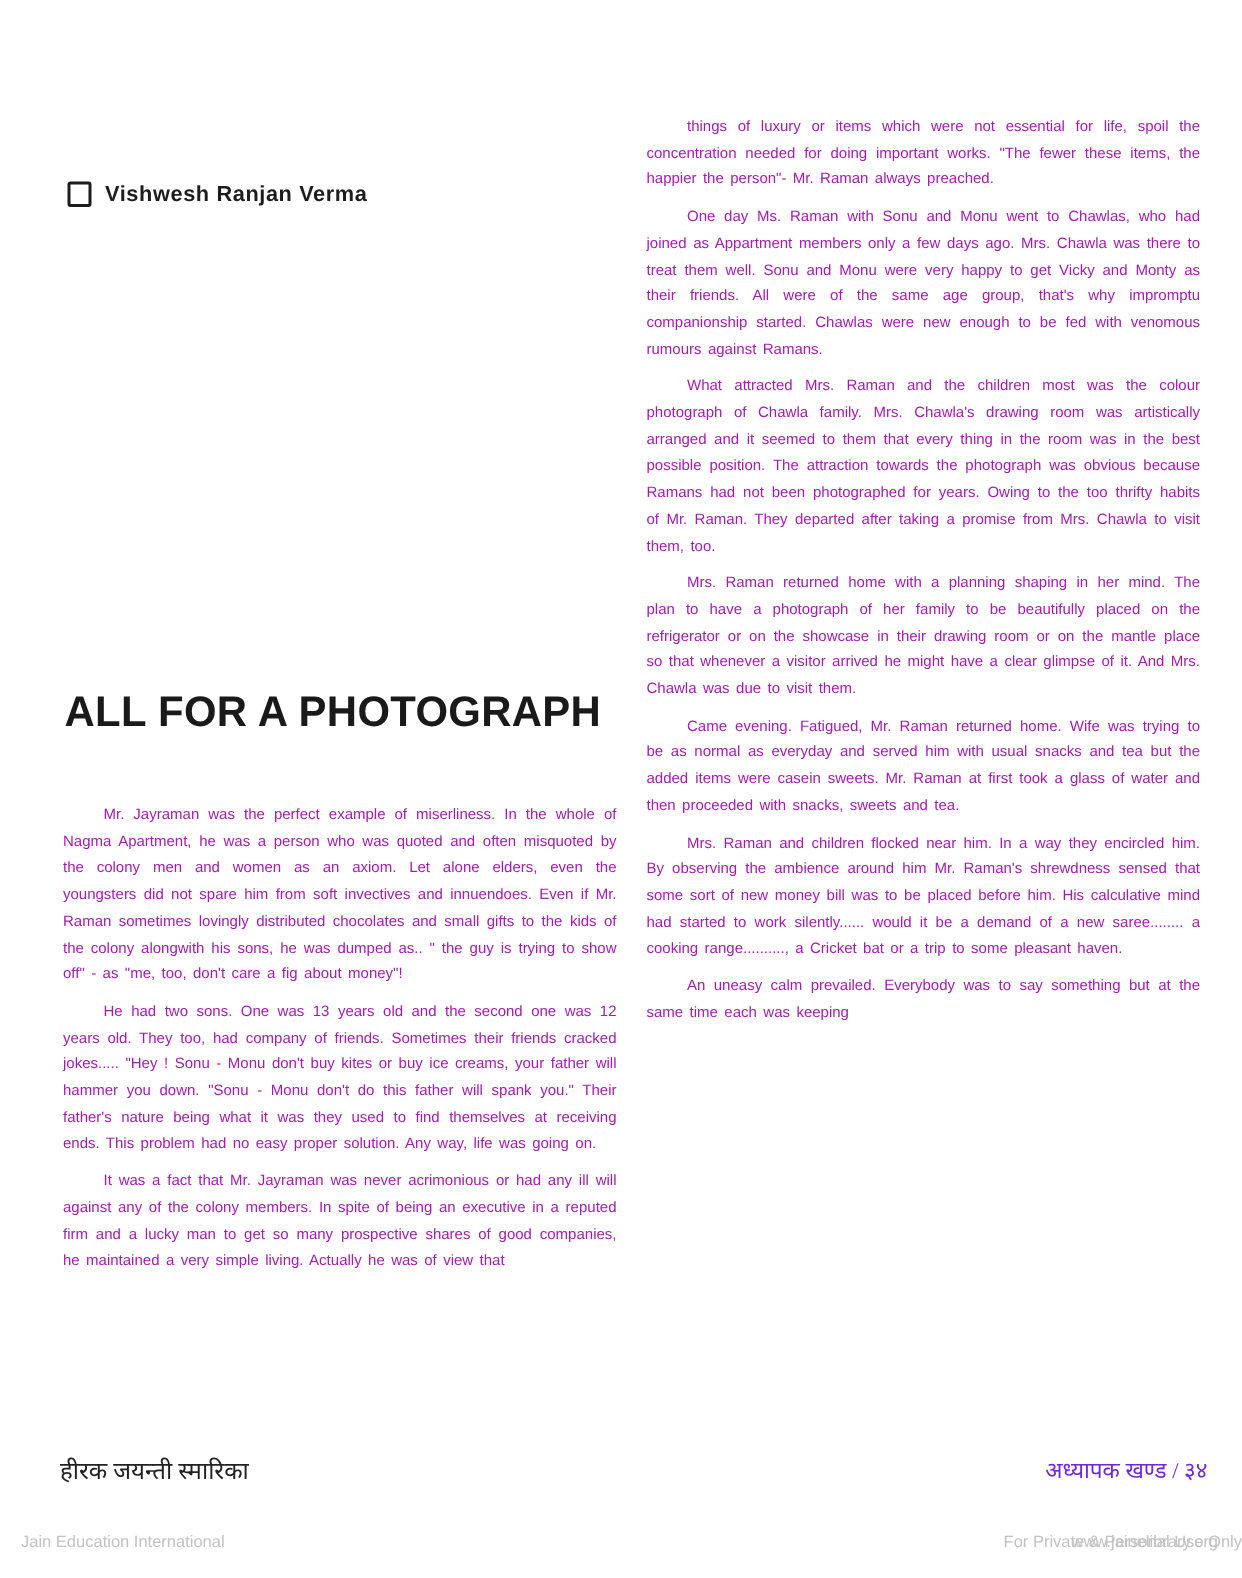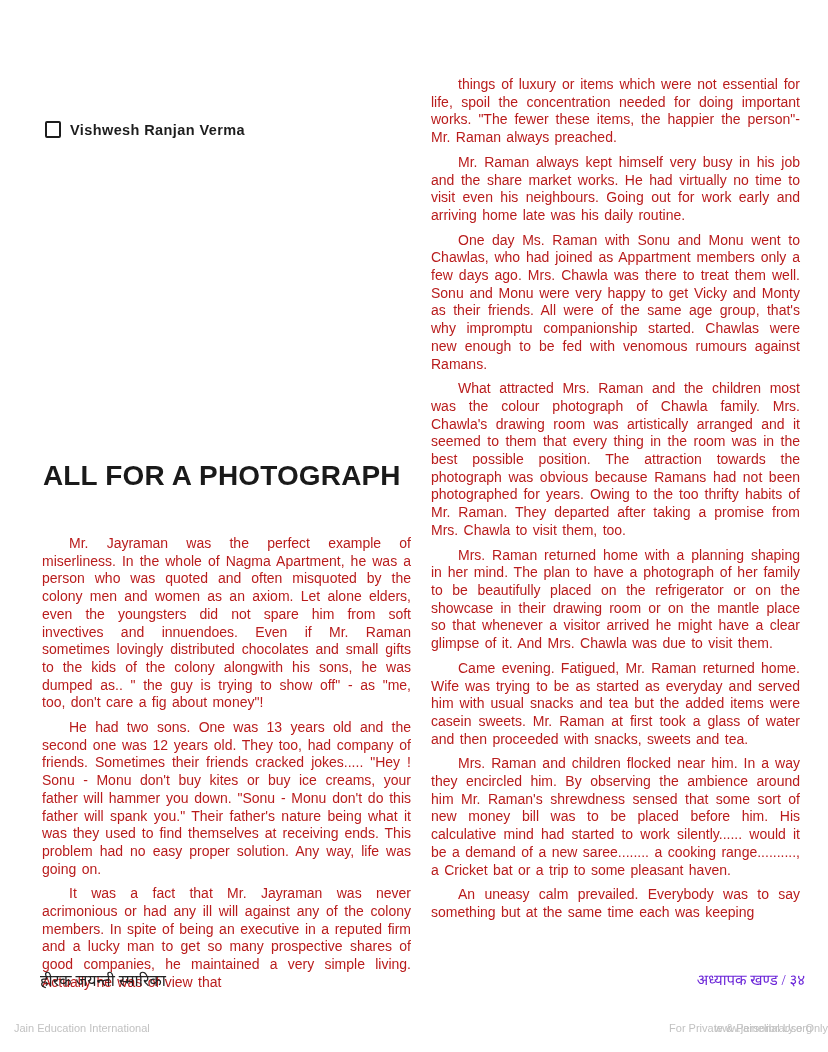--- a/index.html
+++ b/index.html
@@ -38,26 +38,26 @@
     white-space:nowrap;
     color:#1a1a1a;
     transform:scaleX(0.98);
     transform-origin:left;
   }
   .col{position:absolute;width:369px;}
   .col-left{left:42px;top:503px;margin-top:32px;}
   .col-right{left:431px;top:76px;}
   .col p{
     margin:0 0 7px 0;
-    font-size:14px;
+    font-size:10px;
     line-height:17.7px;
     text-align:justify;
     text-indent:27px;
     word-spacing:1.5px;
-    color:#b91c1c;
+    color:#a21caf;
   }
   .footer-left{
     position:absolute;left:40px;top:969px;
     font-family:"Liberation Serif", serif;
     font-size:16px;color:#222;
   }
   .footer-right{
     position:absolute;right:23px;top:969px;
     font-family:"Liberation Serif", serif;
     font-size:15px;color:#6d28d9;
@@ -83,25 +83,24 @@
   <h1 class="article-title">ALL FOR A PHOTOGRAPH</h1>
 
   <div class="col col-left">
     <p>Mr. Jayraman was the perfect example of miserliness. In the whole of Nagma Apartment, he was a person who was quoted and often misquoted by the colony men and women as an axiom. Let alone elders, even the youngsters did not spare him from soft invectives and innuendoes. Even if Mr. Raman sometimes lovingly distributed chocolates and small gifts to the kids of the colony alongwith his sons, he was dumped as.. " the guy is trying to show off" - as "me, too, don't care a fig about money"!</p>
     <p>He had two sons. One was 13 years old and the second one was 12 years old. They too, had company of friends. Sometimes their friends cracked jokes..... "Hey ! Sonu - Monu don't buy kites or buy ice creams, your father will hammer you down. "Sonu - Monu don't do this father will spank you." Their father's nature being what it was they used to find themselves at receiving ends. This problem had no easy proper solution. Any way, life was going on.</p>
     <p>It was a fact that Mr. Jayraman was never acrimonious or had any ill will against any of the colony members. In spite of being an executive in a reputed firm and a lucky man to get so many prospective shares of good companies, he maintained a very simple living. Actually he was of view that</p>
   </div>
 
   <div class="col col-right">
     <p>things of luxury or items which were not essential for life, spoil the concentration needed for doing important works. "The fewer these items, the happier the person"- Mr. Raman always preached.</p>
-    <p>Mr. Raman always kept himself very busy in his job and the share market works. He had virtually no time to visit even his neighbours. Going out for work early and arriving home late was his daily routine.</p>
     <p>One day Ms. Raman with Sonu and Monu went to Chawlas, who had joined as Appartment members only a few days ago. Mrs. Chawla was there to treat them well. Sonu and Monu were very happy to get Vicky and Monty as their friends. All were of the same age group, that's why impromptu companionship started. Chawlas were new enough to be fed with venomous rumours against Ramans.</p>
     <p>What attracted Mrs. Raman and the children most was the colour photograph of Chawla family. Mrs. Chawla's drawing room was artistically arranged and it seemed to them that every thing in the room was in the best possible position. The attraction towards the photograph was obvious because Ramans had not been photographed for years. Owing to the too thrifty habits of Mr. Raman. They departed after taking a promise from Mrs. Chawla to visit them, too.</p>
     <p>Mrs. Raman returned home with a planning shaping in her mind. The plan to have a photograph of her family to be beautifully placed on the refrigerator or on the showcase in their drawing room or on the mantle place so that whenever a visitor arrived he might have a clear glimpse of it. And Mrs. Chawla was due to visit them.</p>
-    <p>Came evening. Fatigued, Mr. Raman returned home. Wife was trying to be as started as everyday and served him with usual snacks and tea but the added items were casein sweets. Mr. Raman at first took a glass of water and then proceeded with snacks, sweets and tea.</p>
+    <p>Came evening. Fatigued, Mr. Raman returned home. Wife was trying to be as normal as everyday and served him with usual snacks and tea but the added items were casein sweets. Mr. Raman at first took a glass of water and then proceeded with snacks, sweets and tea.</p>
     <p>Mrs. Raman and children flocked near him. In a way they encircled him. By observing the ambience around him Mr. Raman's shrewdness sensed that some sort of new money bill was to be placed before him. His calculative mind had started to work silently...... would it be a demand of a new saree........ a cooking range.........., a Cricket bat or a trip to some pleasant haven.</p>
     <p>An uneasy calm prevailed. Everybody was to say something but at the same time each was keeping</p>
   </div>
 
   <div class="footer-left">हीरक जयन्ती स्मारिका</div>
   <div class="footer-right">अध्यापक खण्ड / ३४</div>
 
   <div class="bottom-bar">
     <span class="bb-left">Jain Education International</span>
     <span class="bb-center">For Private &amp; Personal Use Only</span>

